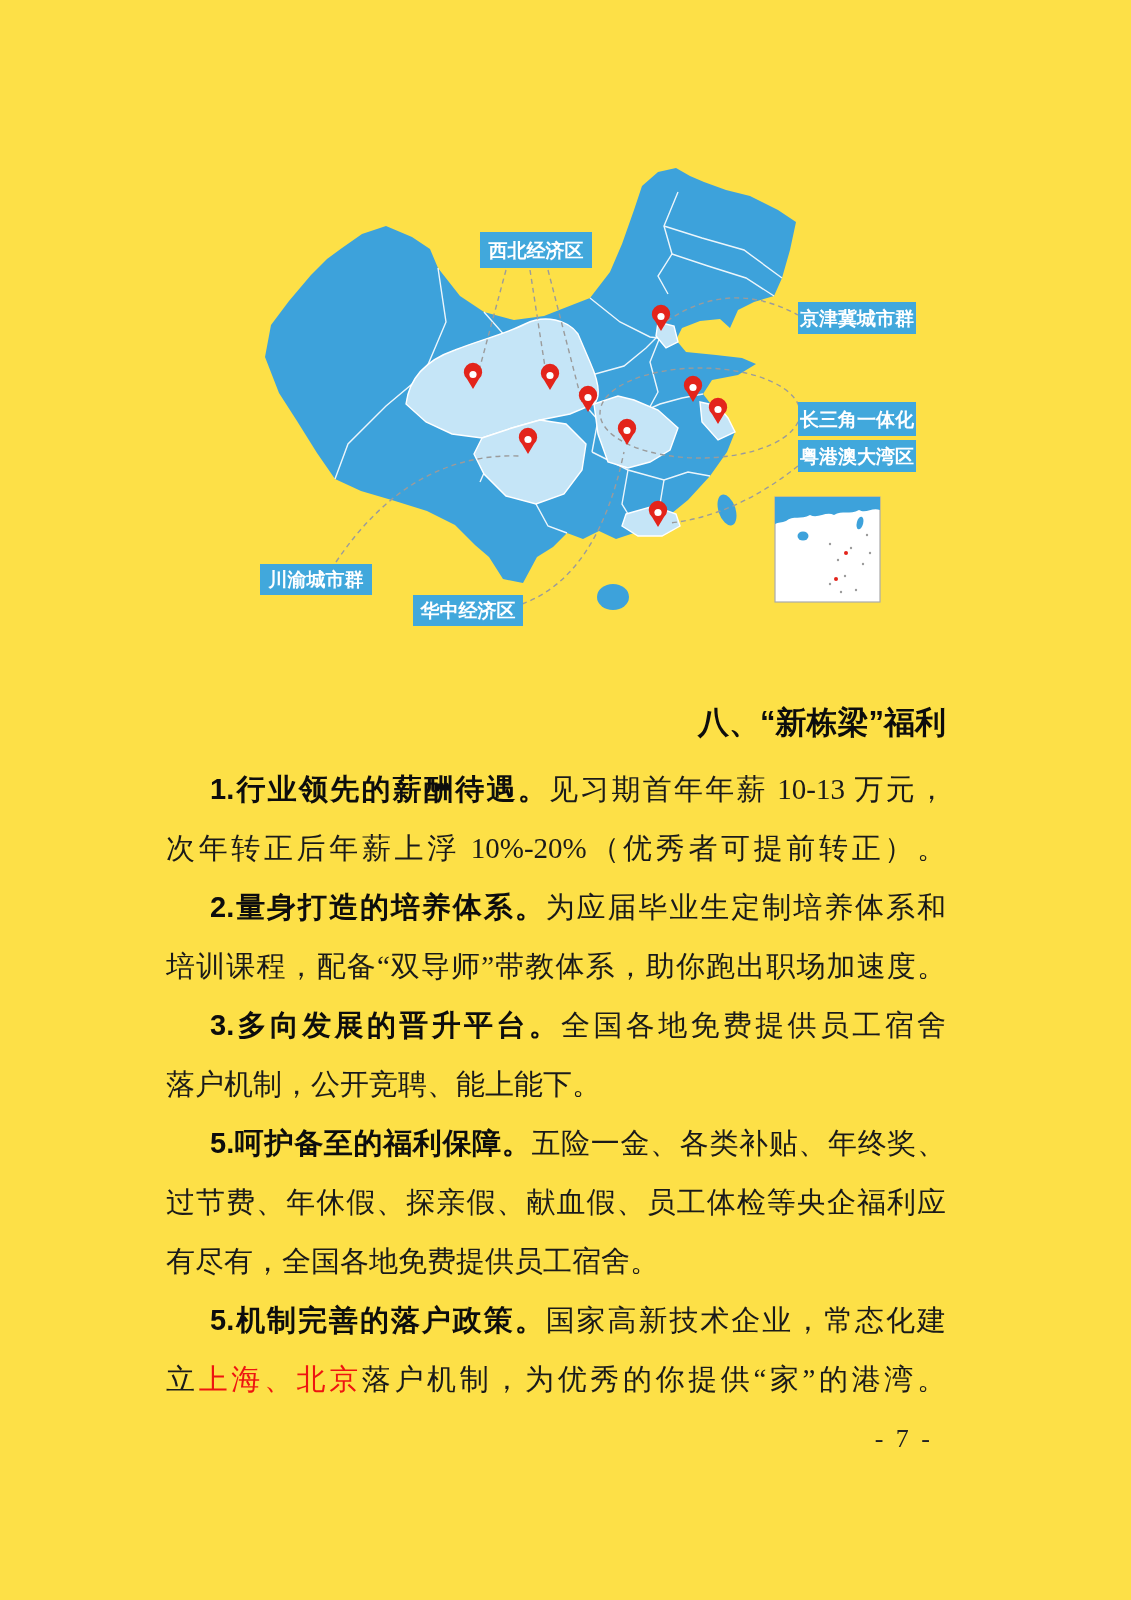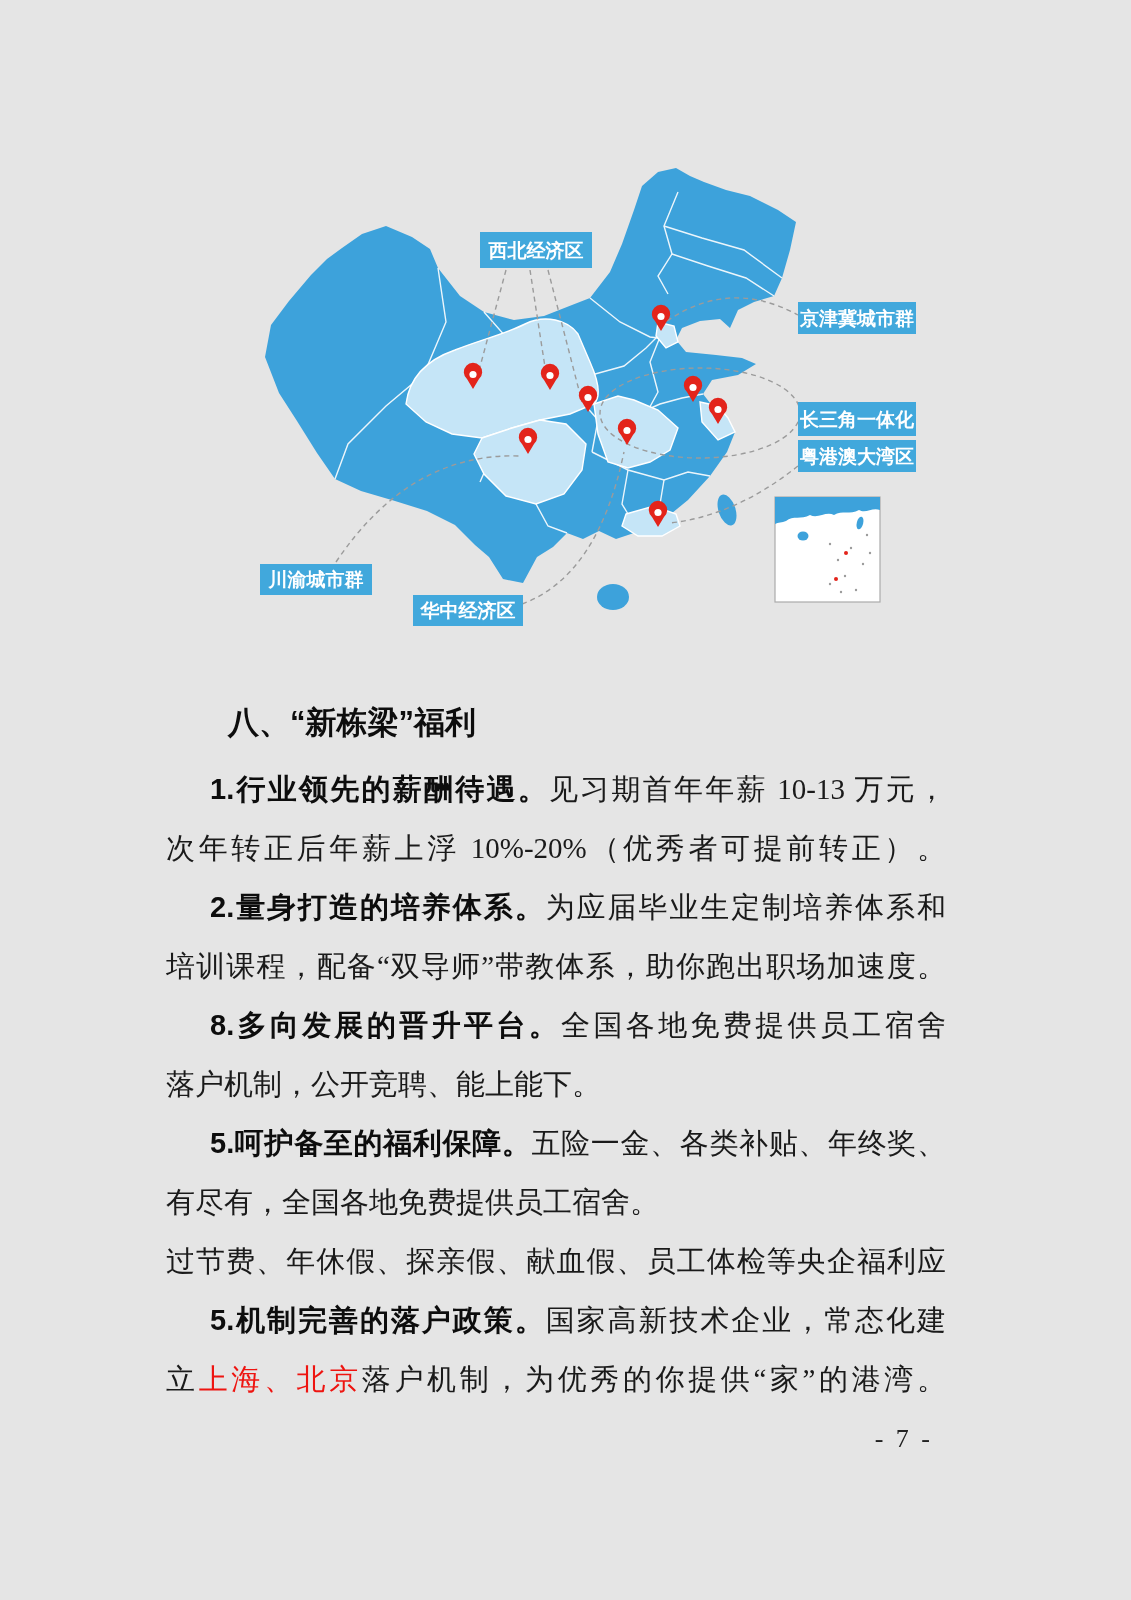--- a/index.html
+++ b/index.html
@@ -1,22 +1,22 @@
 <!DOCTYPE html>
 <html><head>
 <meta charset="utf-8">
 <style>
   html,body{margin:0;padding:0;background:#ffffff;}
-  .page{position:relative;width:1131px;height:1600px;background:#e5e5e5;overflow:hidden;
+  .page{position:relative;width:1131px;height:1600px;background:#fde047;overflow:hidden;
         font-family:"Liberation Serif",serif;color:#1a1a1a;}
   .map{position:absolute;left:230px;top:152px;width:700px;height:480px;}
   .map svg{display:block;width:100%;height:100%;}
   .doc{position:absolute;left:166px;top:686px;width:780px;font-size:29px;}
   .h{font-family:"Liberation Sans",sans-serif;font-weight:bold;font-size:31px;
-     height:74px;line-height:74px;text-indent:62px;margin:0;color:#0d0d0d;}
+     height:74px;line-height:74px;text-indent:62px;margin:0;color:#0d0d0d;text-align:right;}
   .ln{margin:0;height:59px;line-height:59px;}
   .just{text-align:justify;text-align-last:justify;}
   .ind{text-indent:44px;}
   .b{font-family:"Liberation Sans",sans-serif;font-weight:bold;color:#0d0d0d;}
   .red{color:#ee1410;}
   .pageno{position:absolute;right:198px;top:1424px;font-size:26px;letter-spacing:3px;color:#222;}
   .svg-label{font-family:"Liberation Sans",sans-serif;font-weight:bold;font-size:19px;fill:#ffffff;}
 </style>
 </head>
 <body>
@@ -155,34 +155,34 @@
     </p>
 
     <p class="ln just ind">
       <span class="b">2.量身打造的培养体系。</span><span>为应届毕业生定制培养体系和</span>
     </p>
     <p class="ln just">
       <span>培训课程，配备“双导师”带教体系，助你跑出职场加速度。</span>
     </p>
 
     <p class="ln just ind">
-      <span class="b">8.多向发展的晋升平台。</span><span>全国各地免费提供员工宿舍</span>
+      <span class="b">3.多向发展的晋升平台。</span><span>全国各地免费提供员工宿舍</span>
     </p>
     <p class="ln">
       <span>落户机制，公开竞聘、能上能下。</span>
     </p>
 
     <p class="ln just ind">
       <span class="b">5.呵护备至的福利保障。</span><span>五险一金、各类补贴、年终奖、</span>
     </p>
+    <p class="ln just">
+      <span>过节费、年休假、探亲假、献血假、员工体检等央企福利应</span>
+    </p>
     <p class="ln">
       <span>有尽有，全国各地免费提供员工宿舍。</span>
-    </p>
-    <p class="ln just">
-      <span>过节费、年休假、探亲假、献血假、员工体检等央企福利应</span>
     </p>
 
     <p class="ln just ind">
       <span class="b">5.机制完善的落户政策。</span><span>国家高新技术企业，常态化建</span>
     </p>
     <p class="ln just">
       <span>立</span><span class="red">上海、北京</span><span>落户机制，为优秀的你提供“家”的港湾。</span>
     </p>
   </div>
 

